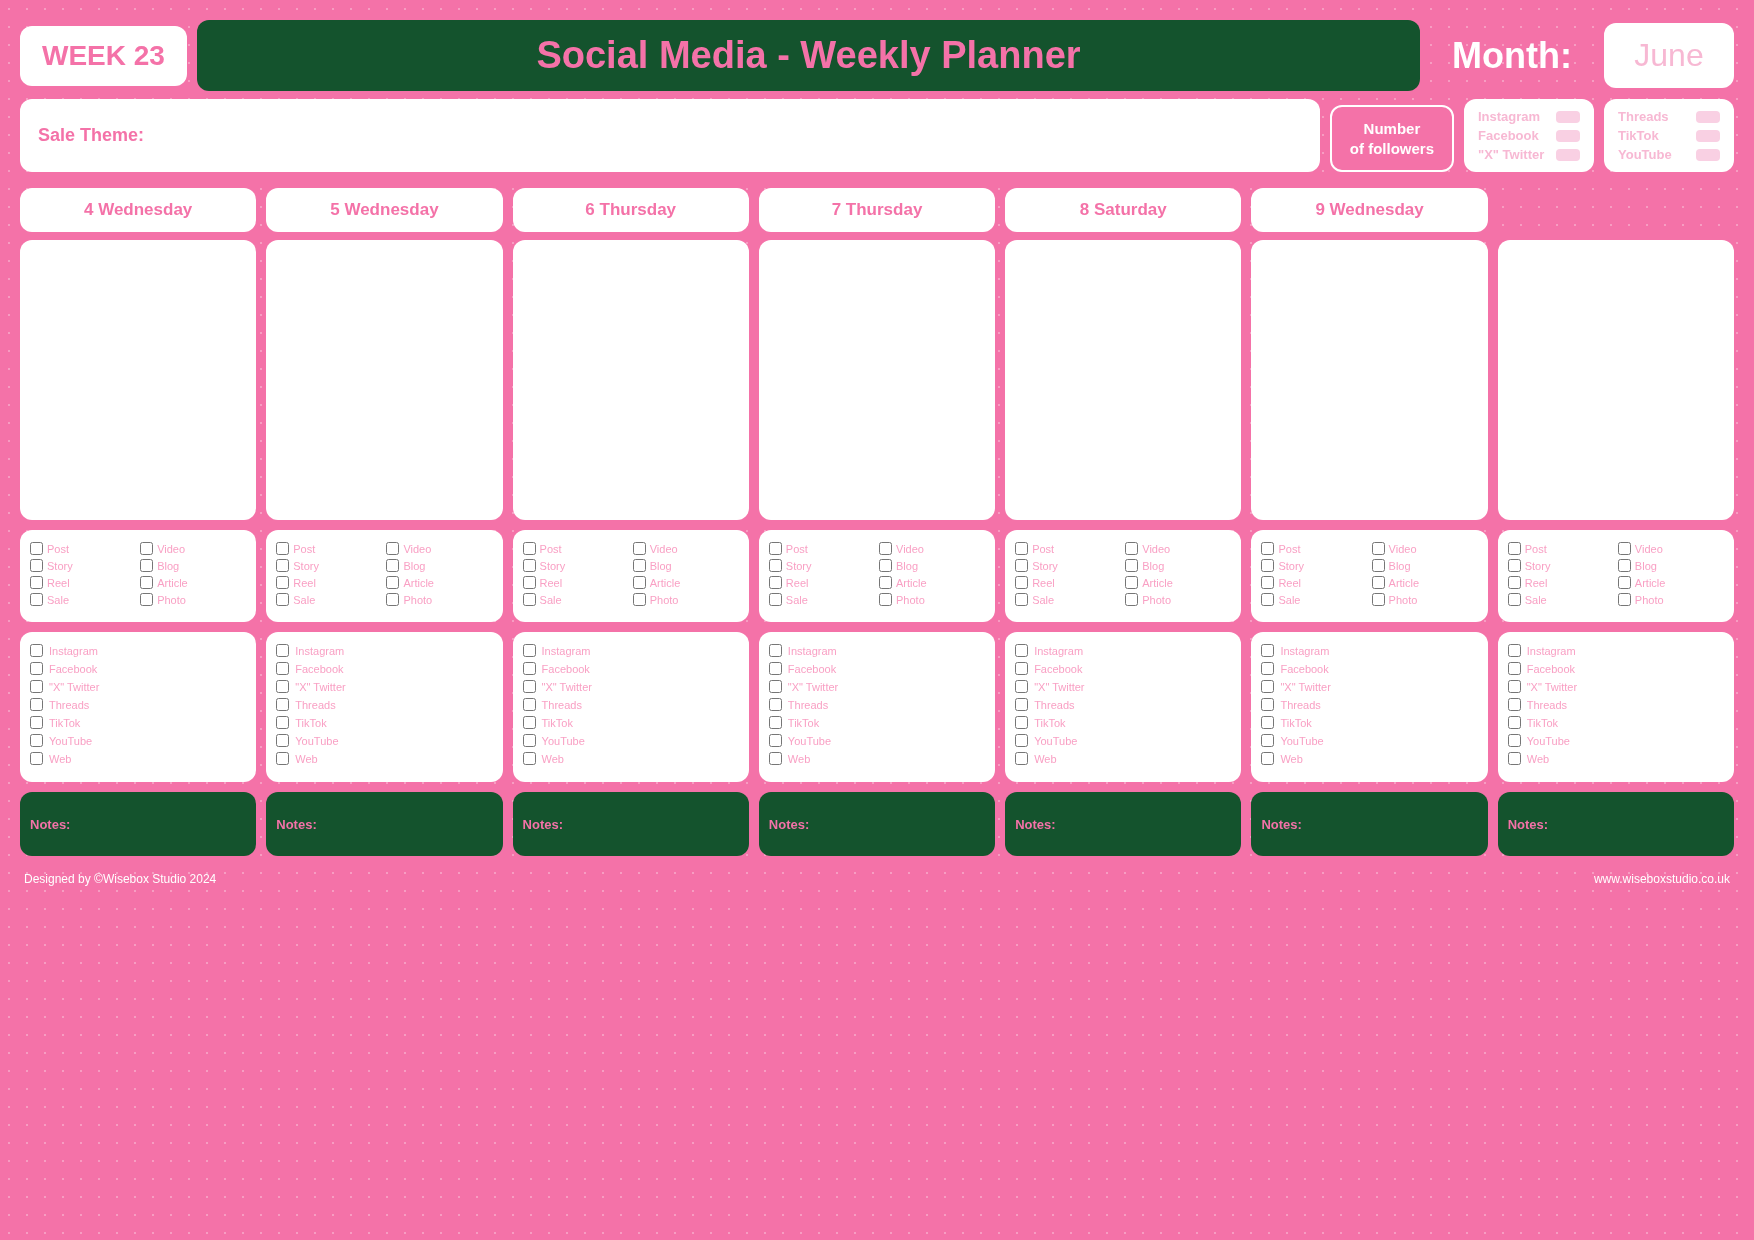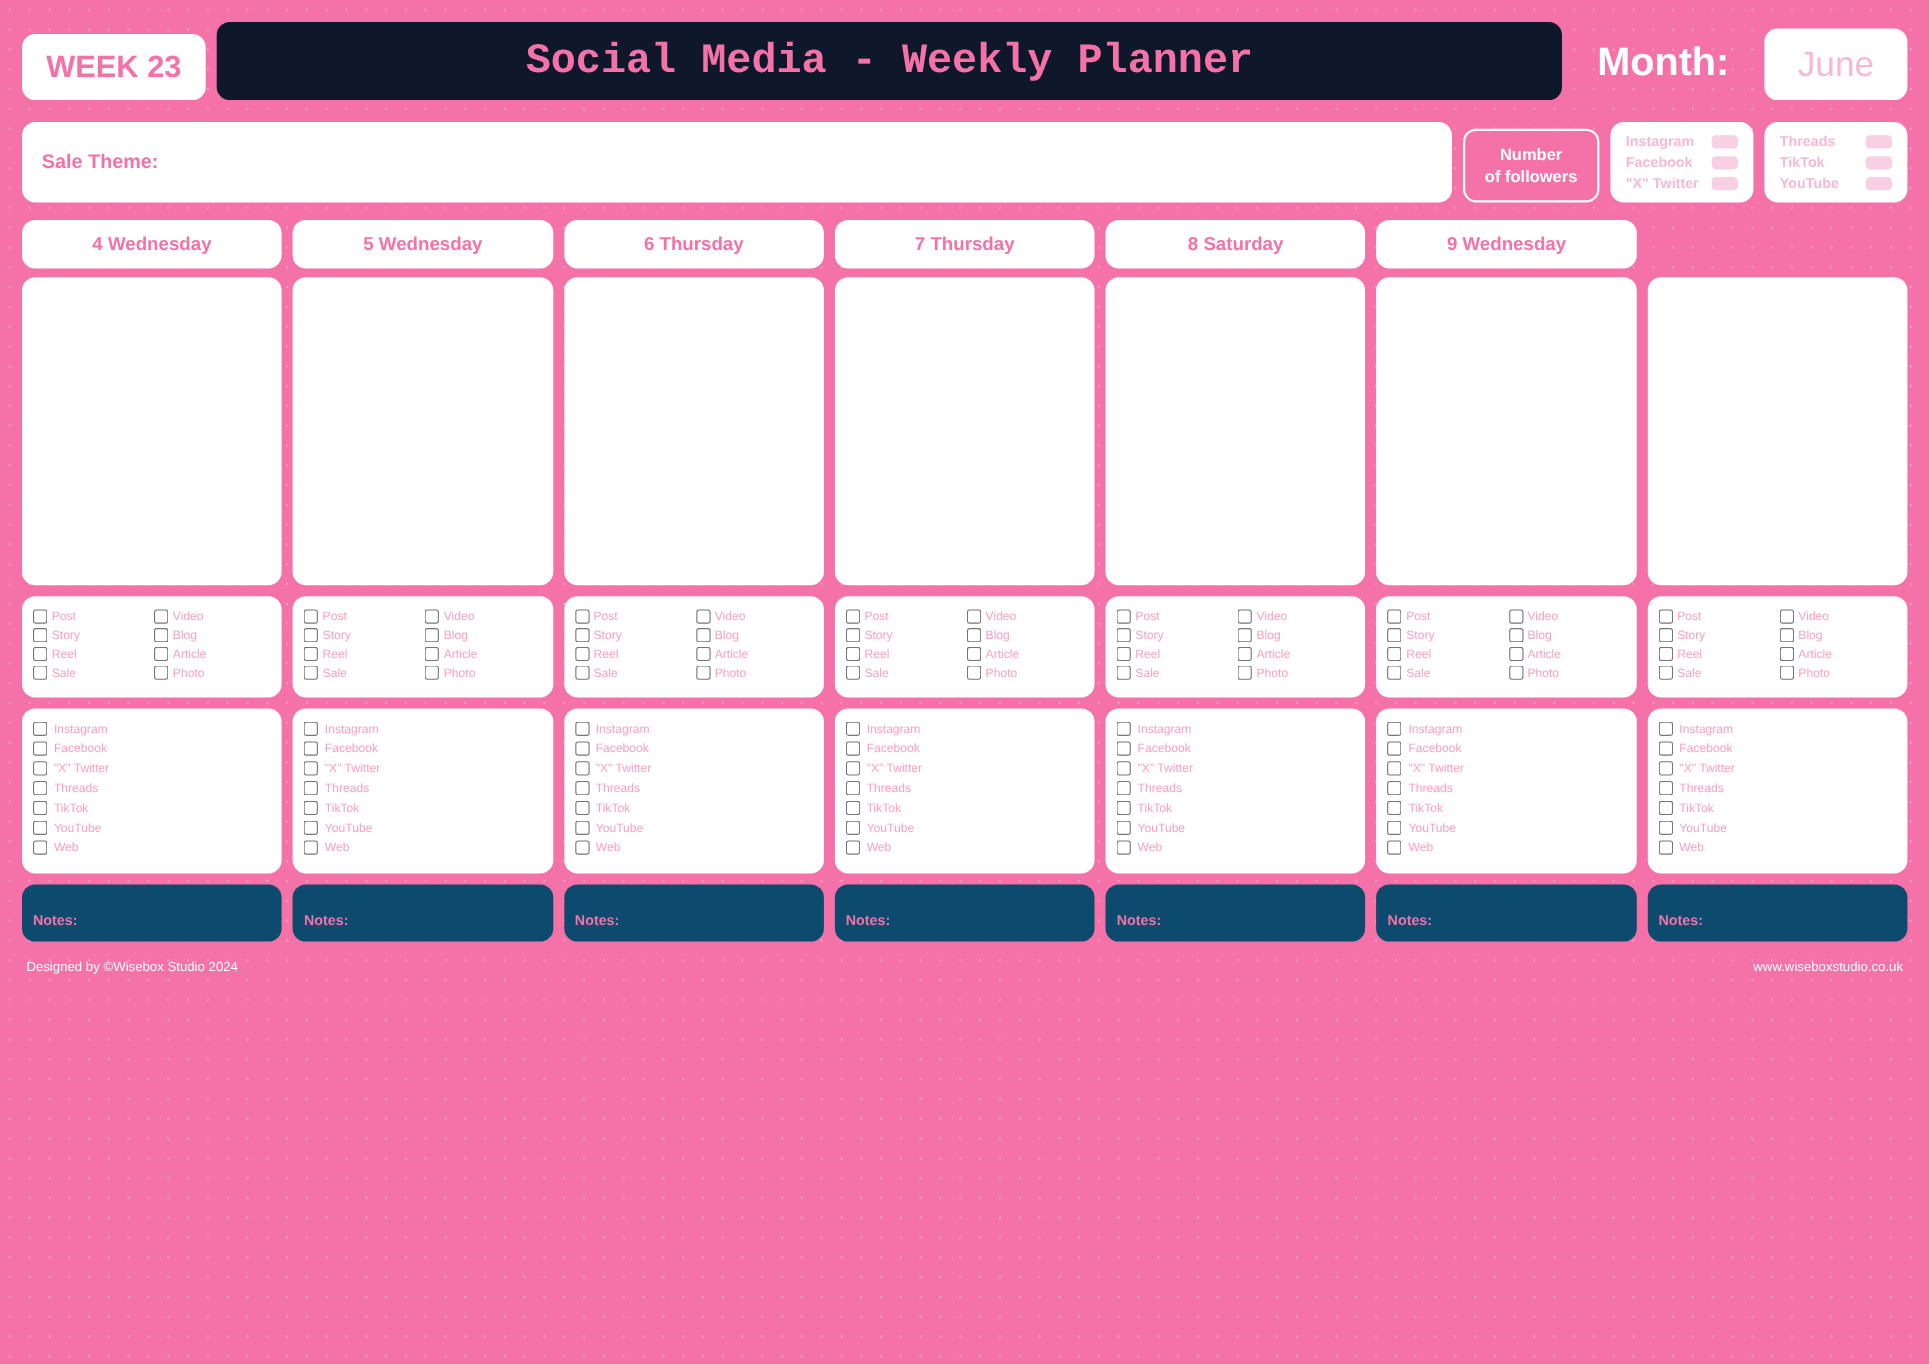--- a/index.html
+++ b/index.html
@@ -18,50 +18,49 @@
 
     .page-wrapper {
       width: 1714px;
       max-width: 100%;
       background: transparent;
     }
 
     
     .header {
       display: flex;
-      align-items: flex-end;
+      align-items: center;
       gap: 10px;
-      margin-bottom: 20px;
+      margin-bottom: 8px;
     }
 
     .header-week {
       background: white;
       border-radius: 12px;
       padding: 14px 22px;
       min-width: 160px;
       display: flex;
       align-items: center;
       justify-content: center;
     }
 
     .header-week span {
       color: #f472a8;
       font-size: 28px;
       font-weight: 900;
     }
 
     .header-title {
-      background: #0f172a;
+      background: #14532d;
       border-radius: 12px;
       padding: 14px 30px;
       flex: 1;
       display: flex;
       align-items: center;
       justify-content: center;
-      font-family: Liberation Mono, monospace;
     }
 
     .header-title span {
       color: #f472a8;
       font-size: 38px;
       font-weight: 900;
     }
 
     .header-month-label {
       background: transparent;
@@ -288,26 +287,26 @@
 
     
     .notes-grid {
       display: grid;
       grid-template-columns: repeat(7, 1fr);
       gap: 10px;
       margin-bottom: 16px;
     }
 
     .notes-cell {
-      background: #0c4a6e;
+      background: #14532d;
       border-radius: 12px;
       padding: 12px 10px;
-      height: 52px;
-      display: flex;
-      align-items: flex-end;
+      height: 64px;
+      display: flex;
+      align-items: center;
     }
 
     .notes-cell span {
       color: #f472a8;
       font-size: 13px;
       font-weight: 600;
     }
 
     
     .footer {

